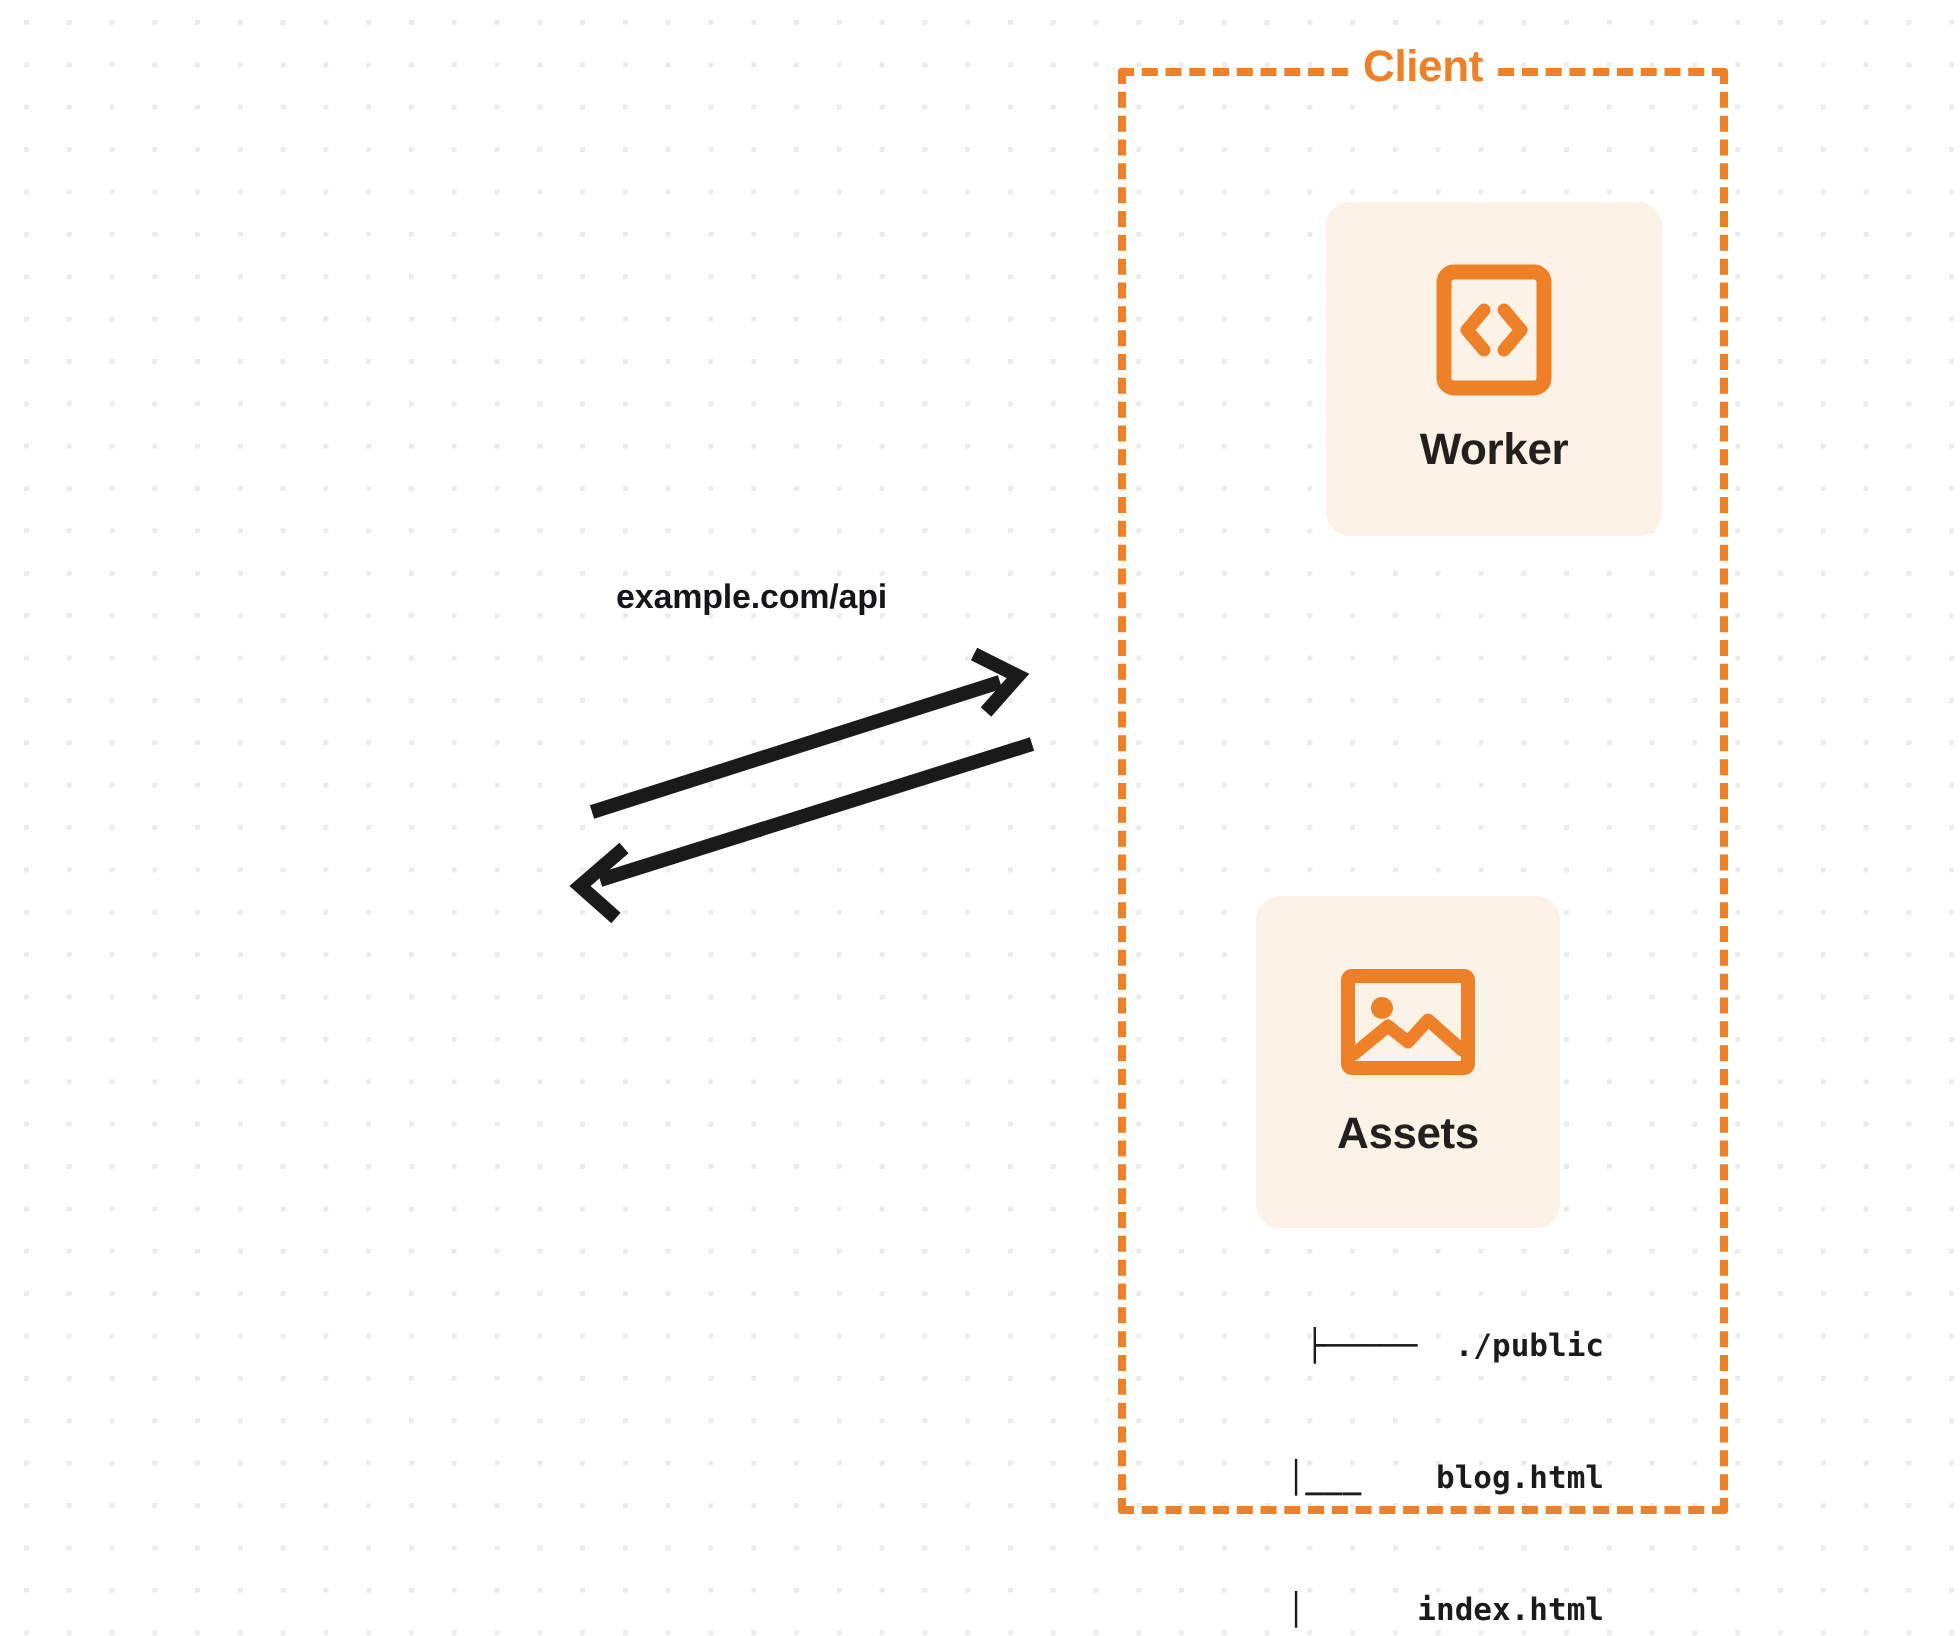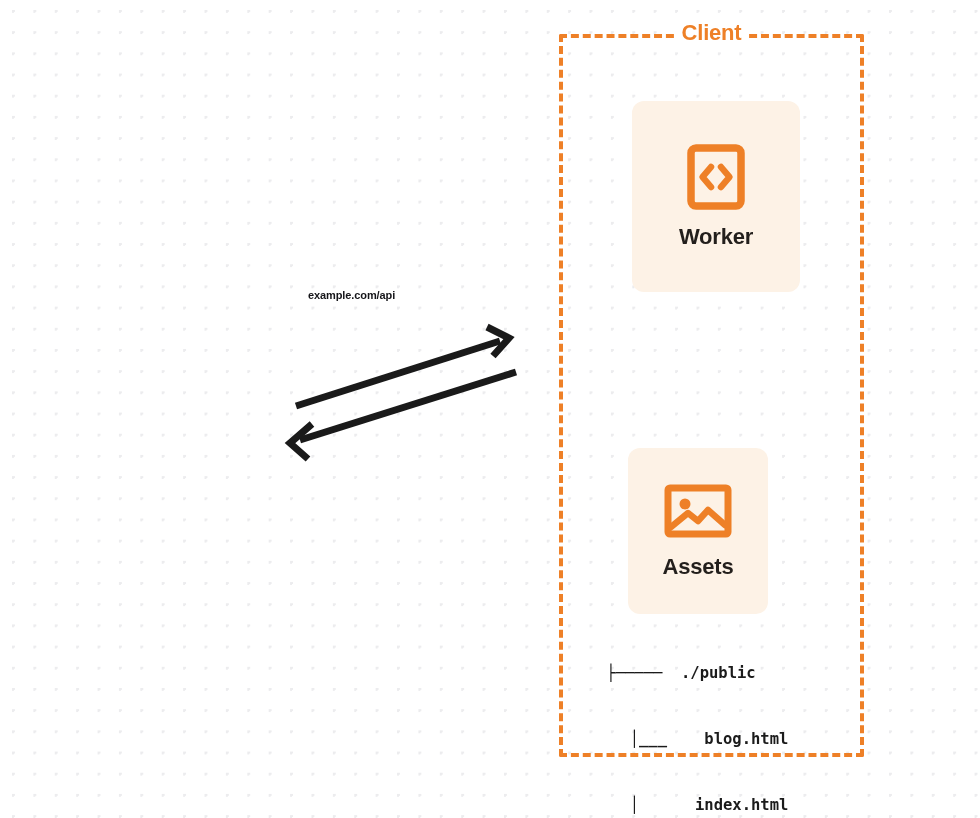--- a/index.html
+++ b/index.html
@@ -51,21 +51,21 @@
     width: 980px;
     height: 818px;
     pointer-events: none;
   }
 
   
   #request-label {
     position: absolute;
     left: 308px;
     top: 289px;
-    font-size: 11px;
+    font-size: 17px;
     font-weight: 700;
     color: #16161a;
     white-space: nowrap;
     letter-spacing: -0.1px;
   }
 
   
   #project-container {
     position: absolute;
     left: 559px;
@@ -94,29 +94,29 @@
   .service-card {
     position: absolute;
     background: #fdf2e6;
     border-radius: 12px;
     display: flex;
     flex-direction: column;
     align-items: center;
     justify-content: center;
   }
   #worker-card {
-    left: 632px;
+    left: 663px;
     top: 101px;
     width: 168px;
-    height: 191px;
+    height: 167px;
   }
   #assets-card {
     left: 628px;
     top: 448px;
-    width: 140px;
+    width: 152px;
     height: 166px;
   }
   .service-card .card-icon {
     display: block;
     line-height: 0;
     margin-bottom: 14px;
   }
   .service-card .card-label {
     font-size: 22px;
     font-weight: 700;
@@ -133,21 +133,20 @@
     font-family: "DejaVu Sans Mono", "Liberation Mono", monospace;
     font-size: 15.5px;
     font-weight: 700;
     line-height: 22px;
     color: #1b1b1b;
     text-align: right;
     white-space: pre;
   }
   #file-tree .tree-row {
     display: block;
-    text-align: center;
   }
 </style>
 </head>
 <body>
 
 <div id="canvas">
 
 
   <svg id="arrows-layer" viewBox="0 0 980 818" width="980" height="818">
 

